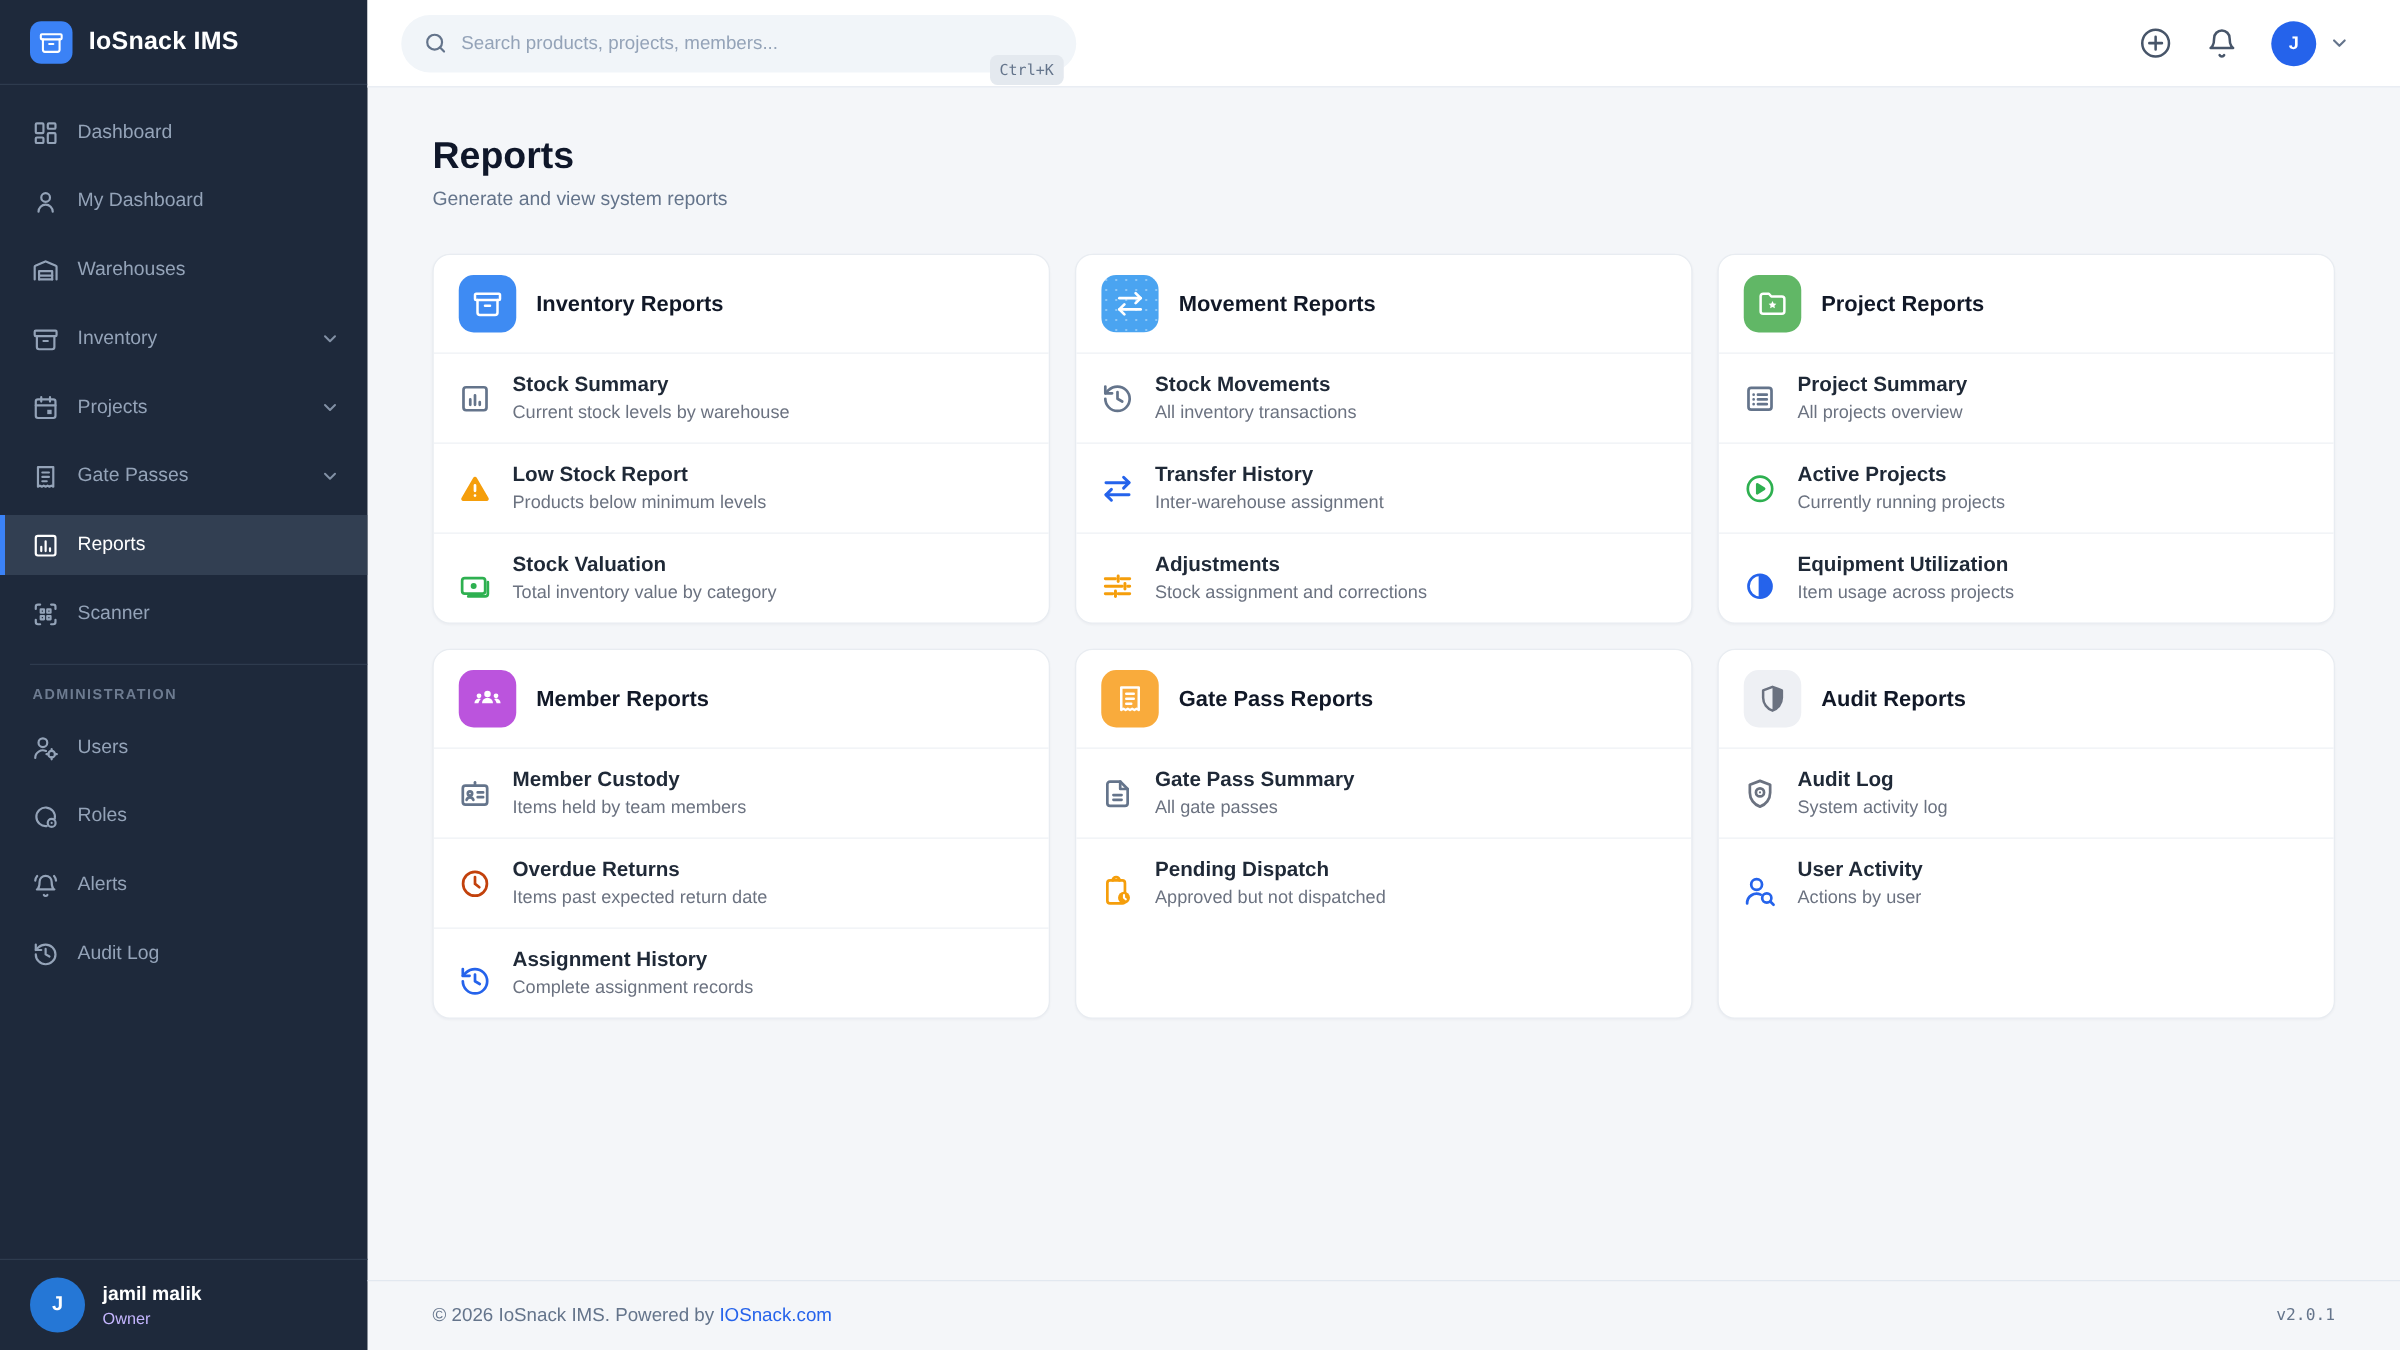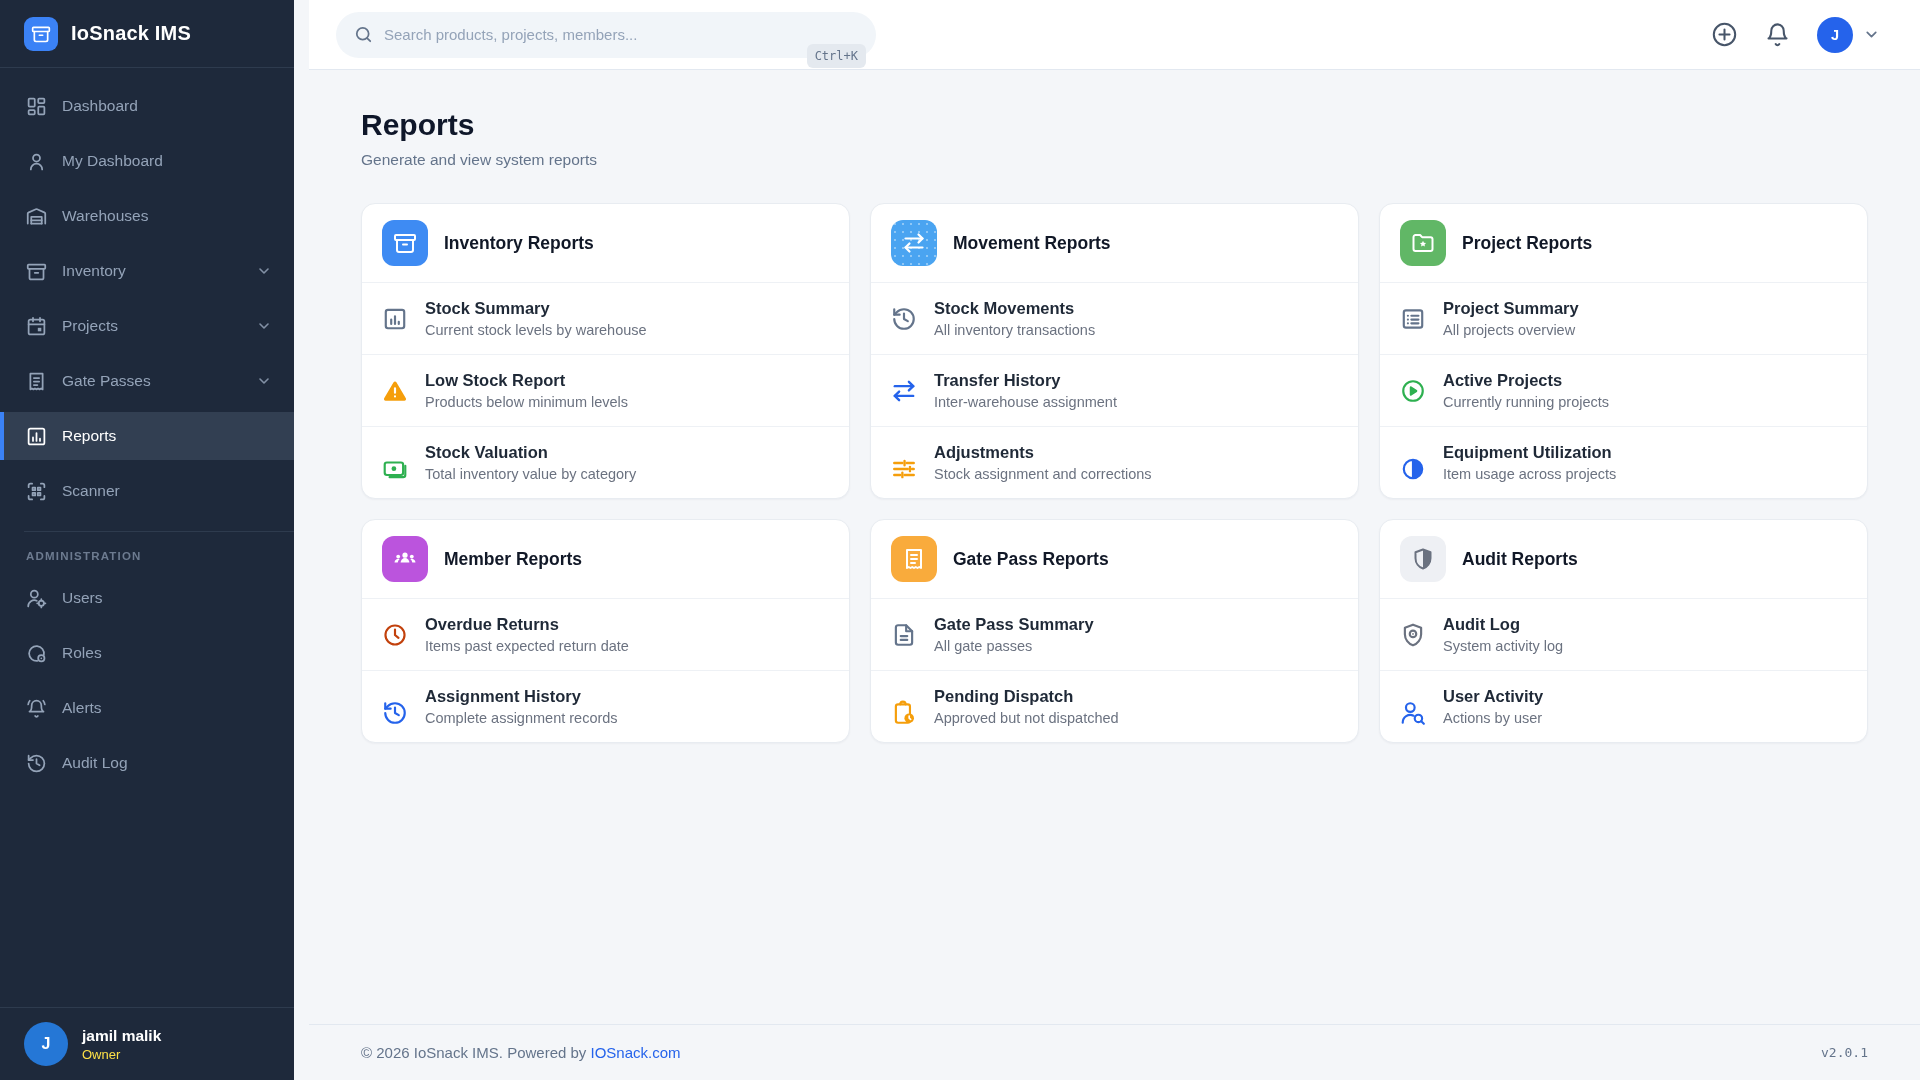--- a/index.html
+++ b/index.html
@@ -14,24 +14,24 @@
   .nav { flex:1; padding-top:14px; overflow:hidden; }
   .nav-item { display:flex; align-items:center; gap:15px; height:48px; margin-bottom:7px; padding:0 22px 0 26px; font-size:15.5px; cursor:pointer; }
   .nav-item .icn { width:21px; height:21px; flex:0 0 21px; }
   .nav-item .chev { width:16px; height:16px; margin-left:auto; opacity:.85; }
   .nav-item.active { background:#323f52; color:#fff; box-shadow:inset 4px 0 0 #3b82f6; }
   .nav-divider { height:1px; background:#2e3b4e; margin:16px 0 18px 24px; }
   .nav-section { font-size:11.5px; font-weight:700; letter-spacing:1.2px; color:#6d7b90; padding:0 26px; margin-bottom:12px; }
   .sidebar-user { border-top:1px solid #2e3b4e; padding:14px 24px; display:flex; align-items:center; gap:14px; }
   .sidebar-user .avatar { width:44px; height:44px; border-radius:50%; background:#2577d6; color:#fff; display:flex; align-items:center; justify-content:center; font-weight:700; font-size:16px; }
   .su-name { color:#fff; font-weight:700; font-size:15.5px; margin-bottom:2px; }
-  .su-role { color:#fde047; font-size:13px; }
+  .su-role { color:#c4b5fd; font-size:13px; }
 
   
-  .main-col { flex:1; display:flex; flex-direction:column; min-width:0;padding-left:15px; }
+  .main-col { flex:1; display:flex; flex-direction:column; min-width:0; }
   .topbar { height:70px; background:#fff; border-bottom:1px solid #e2e8f0; display:flex; align-items:center; padding:0 40px 0 27px; }
   .search-box { width:540px; height:46px; background:#f1f5f9; border-radius:23px; display:flex; align-items:center; padding:0 10px 0 18px; gap:11px; }
   .search-box .icn { width:19px; height:19px; color:#64748b; flex:0 0 19px; }
   .search-box input { flex:1; border:none; outline:none; background:transparent; font-size:15px; color:#334155; font-family:"Liberation Sans", sans-serif; }
   .search-box input::placeholder { color:#94a3b8; }
   .kbd { background:#e4e9ef; color:#64748b; border-radius:6px; font-family:"DejaVu Sans Mono", monospace; font-size:12px; padding:5px 8px;margin-top:42px; }
   .topbar-right { margin-left:auto; display:flex; align-items:center; gap:26px; }
   .tb-icon { width:27px; height:27px; color:#475569; cursor:pointer; }
   .tb-avatar-wrap { display:flex; align-items:center; gap:10px; cursor:pointer; }
   .tb-avatar { width:36px; height:36px; border-radius:50%; background:#2563eb; color:#fff; display:flex; align-items:center; justify-content:center; font-weight:700; font-size:14.5px; }
@@ -495,20 +495,29 @@
         <section class="card">
           <div class="card-head">
             <span class="badge c3">
                 <svg class="icn">
                   <use href="#i-users-group"></use>
                 </svg>
               </span>
             <span class="card-title">Member Reports</span>
           </div>
           <div class="report-item">
+            <svg class="ri-icon ic-gray">
+                <use href="#i-id-card"></use>
+              </svg>
+            <div>
+                <div class="ri-title">Member Custody</div>
+                <div class="ri-desc">Items held by team members</div>
+              </div>
+          </div>
+          <div class="report-item">
             <svg class="ri-icon ic-red">
                 <use href="#i-clock"></use>
               </svg>
             <div>
                 <div class="ri-title">Overdue Returns</div>
                 <div class="ri-desc">Items past expected return date</div>
               </div>
           </div>
           <div class="report-item">
             <svg class="ri-icon ic-blue">

